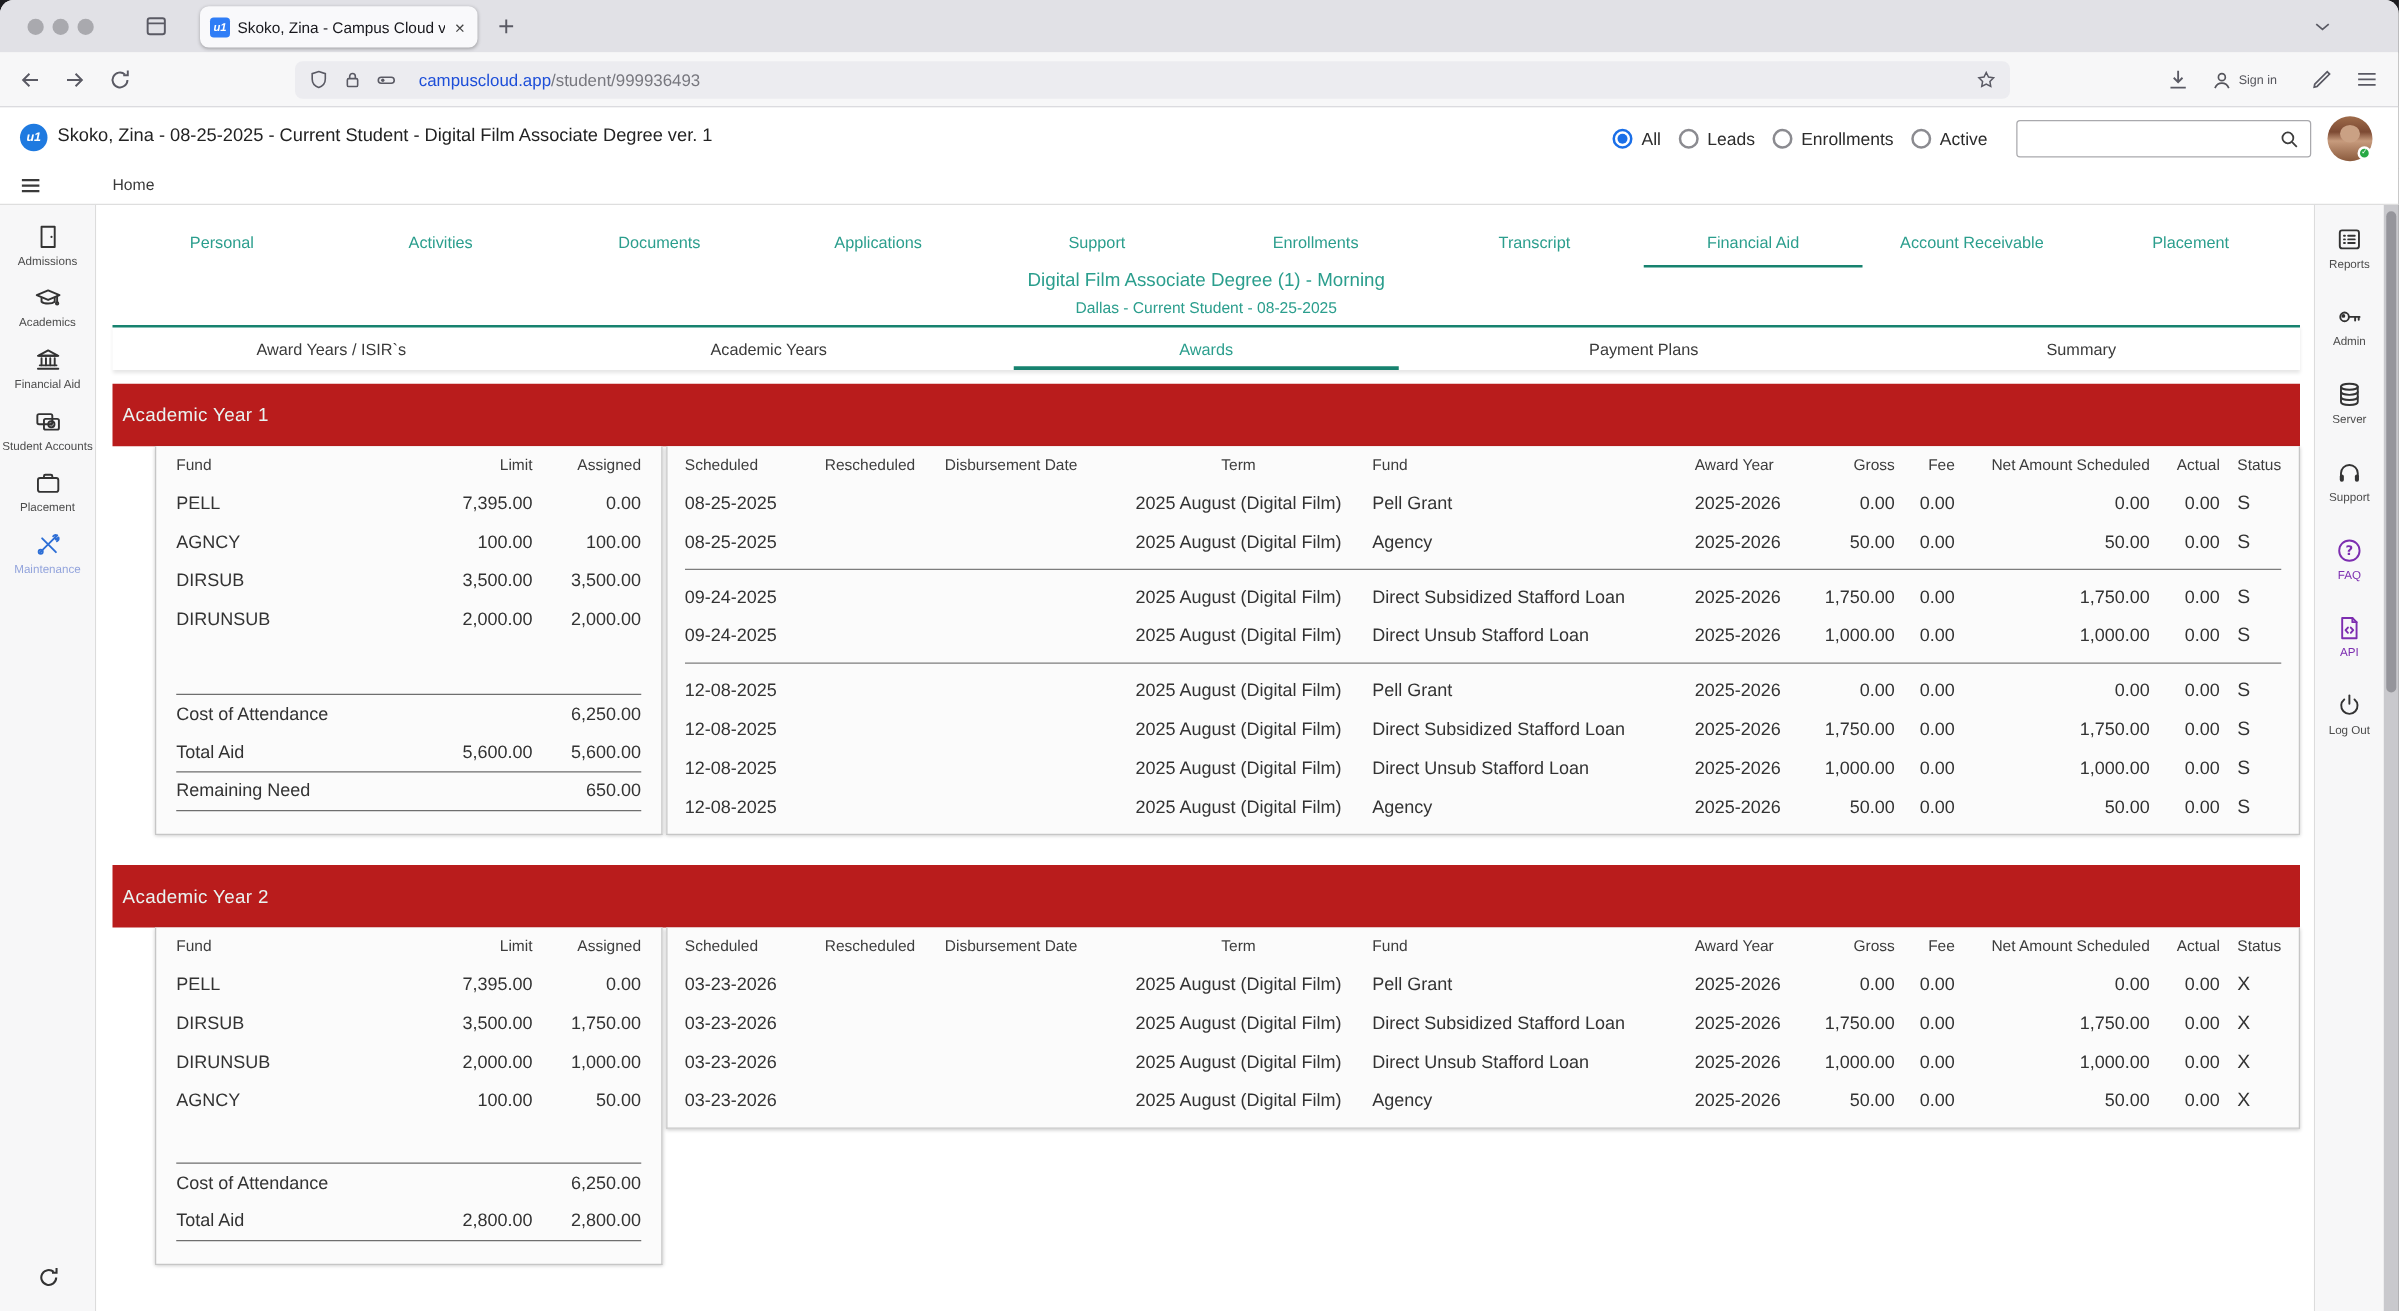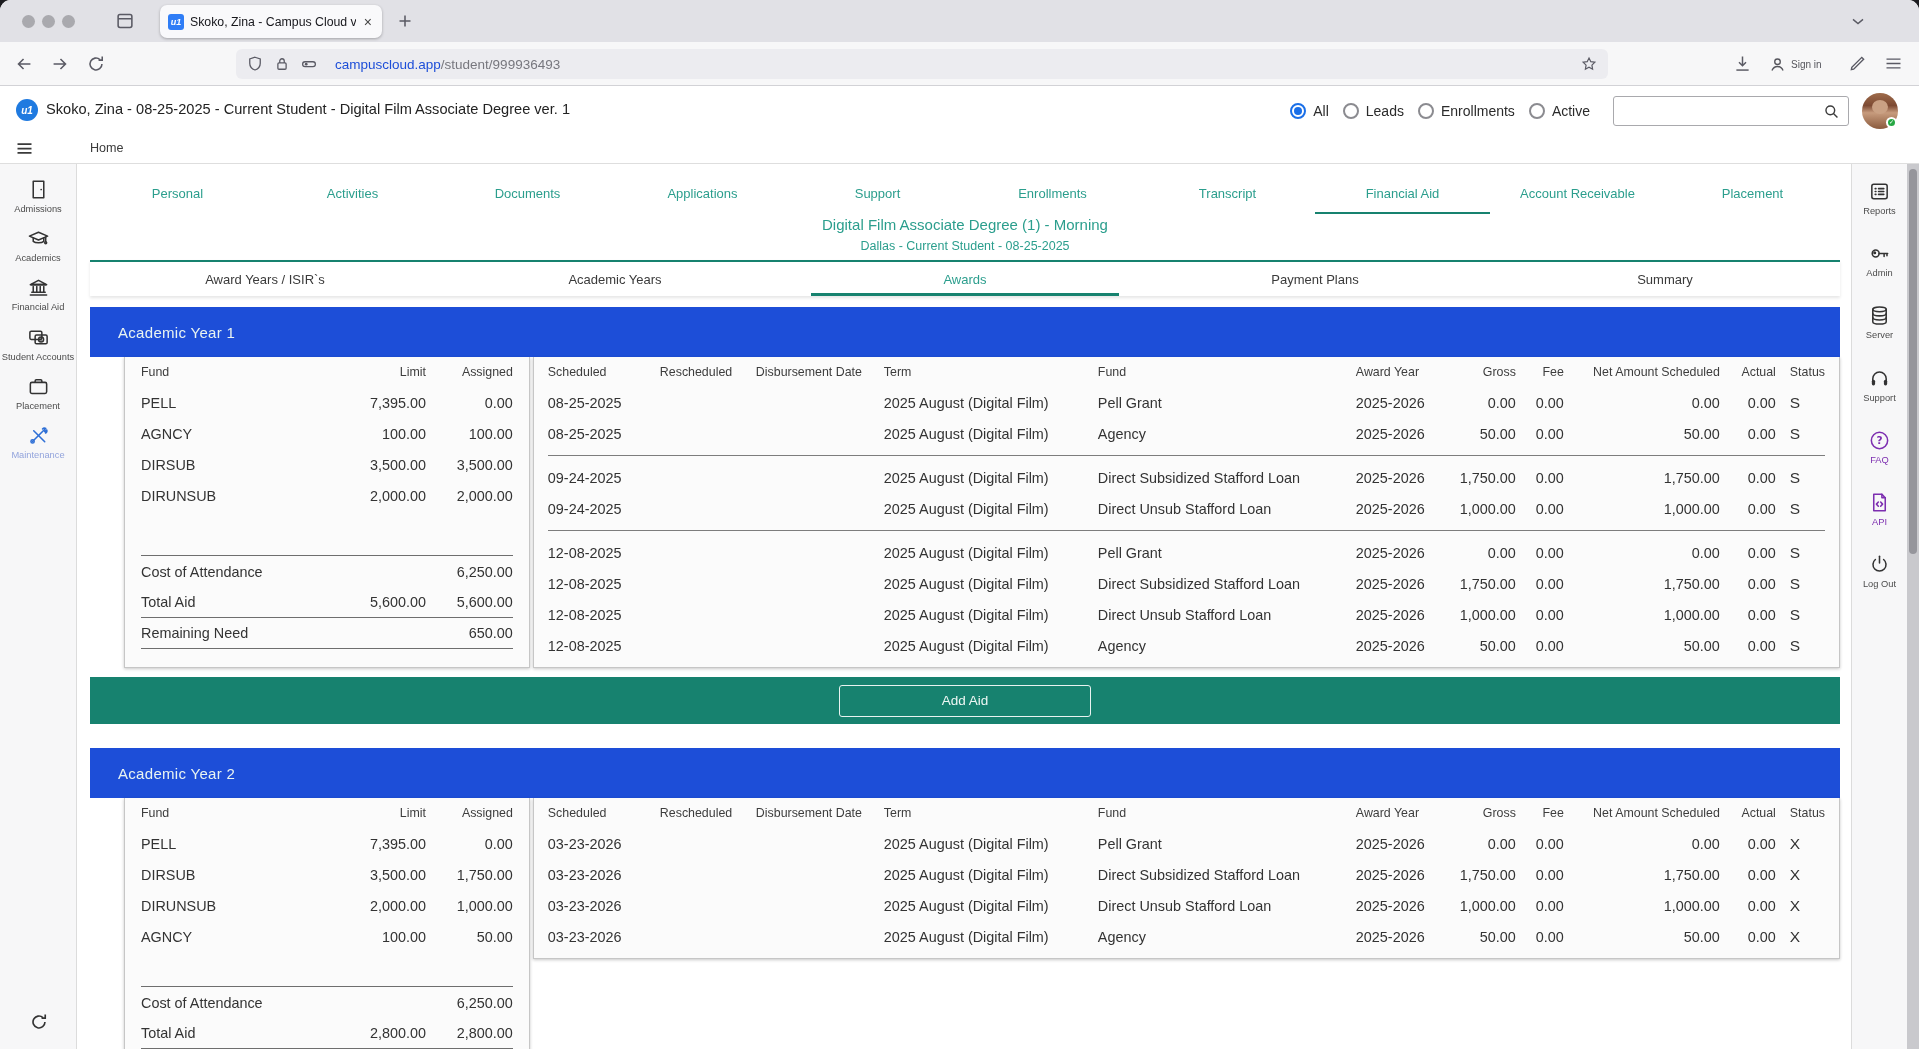--- a/index.html
+++ b/index.html
@@ -84,39 +84,39 @@
   .nav-tab.active { border-bottom-color:#17826f; }
   .program-title { position:absolute; left:13px; top:52px; width:1750px; text-align:center; font-size:15px; color:#2b9e8d; }
   .program-subtitle { position:absolute; left:13px; top:75px; width:1750px; text-align:center; font-size:12.5px; color:#2b9e8d; }
   .sub-tabs { position:absolute; left:13px; top:96px; width:1750px; height:36px; display:flex; border-top:2px solid #17826f;
               background:#fff; box-shadow:0 2px 3px rgba(0,0,0,.10); }
   .sub-tab { flex:1; display:flex; align-items:center; justify-content:center; font-size:13px; color:#3a3a3a; cursor:pointer; position:relative; }
   .sub-tab.active { color:#2b9e8d; }
   .sub-tab.active::after { content:''; position:absolute; left:6%; bottom:0; width:88%; height:3px; background:#17826f; }
 
   .sections { position:absolute; left:13px; top:143px; width:1750px; }
-  .ay-bar { height:50px; background:#1d4ed8; display:flex; align-items:center; padding-left:28px; }
+  .ay-bar { height:50px; background:#b91c1c; display:flex; align-items:center; padding-left:8px; }
   .ay-title { font-size:15px; color:#e9f4f1; letter-spacing:.3px; }
   .cards-row { display:flex;padding-left:34px; }
   .sec1 .cards-row { align-items:stretch; }
   .sec2 .cards-row { align-items:flex-start; }
   .card { background:#fbfbfb; border:1px solid #c6c6c6; border-top:none; box-shadow:0 1px 3px rgba(0,0,0,.22); }
   .left-card { width:437px; margin-right:3px; display:flex; flex-direction:column; padding:0 16px; }
   .right-card { flex:1; padding:0 14px; }
   .t-row { height:31px; display:flex; align-items:center; font-size:14.4px; color:#333; }
   .t-head { height:30px; font-size:12.4px; color:#3d3d3d; }
   .f-name { width:150px; }
   .f-limit { width:135px; text-align:right; }
   .f-assigned { flex:1; text-align:right; }
   .sec1 .spacer { flex:1; min-height:10px; }
   .sec2 .spacer { height:34px; }
   .summary-block { border-top:1px solid #6e6e6e; margin-bottom:18px; }
   .summary-row { height:31px; }
   .summary-row.bordered { border-bottom:1px solid #6e6e6e; }
-  .c-sched{width:112px;} .c-resched{width:96px;} .c-disb{width:128px;} .c-term{width:214px;} .c-fund{width:258px;}
+  .c-sched{width:112px;} .c-resched{width:96px;} .c-disb{width:128px;} .c-term{width:214px;text-align:center;} .c-fund{width:258px;}
   .c-ayear{width:96px;} .c-gross{width:64px;text-align:right;} .c-fee{width:48px;text-align:right;}
   .c-net{width:156px;text-align:right;} .c-actual{width:56px;text-align:right;} .c-status{flex:1;padding-left:14px;font-size:15.5px;}
   .t-head .c-status { font-size:12.4px; }
   .sched-group { padding:0 0 6px; }
   .sched-group + .sched-group { border-top:1px solid #7d7d7d; padding-top:6px; }
   .ay-footer { margin-top:9px; height:47px; background:#17826f; display:flex; align-items:center; justify-content:center; }
   .add-aid-btn { width:252px; height:32px; background:transparent; border:1px solid #e8f3f0; border-radius:3px; color:#eef7f4;
                  font-size:13.5px; font-family:"Liberation Sans", sans-serif; cursor:pointer; }
   .sec2 { margin-top:24px; }
 
@@ -601,23 +601,20 @@
                   <span class="c-ayear">2025-2026</span>
                   <span class="c-gross">50.00</span>
                   <span class="c-fee">0.00</span>
                   <span class="c-net">50.00</span>
                   <span class="c-actual">0.00</span>
                   <span class="c-status">S</span>
                 </div>
               </div>
             </div>
           </div>
-          <div class="ay-footer">
-            <button class="add-aid-btn">Add Aid</button>
-          </div>
         </section>
         <section class="ay-section sec2">
           <div class="ay-bar">
             <span class="ay-title">Academic Year 2</span>
           </div>
           <div class="cards-row">
             <div class="card left-card">
               <div class="t-row t-head">
                 <span class="f-name">Fund</span>
                 <span class="f-limit">Limit</span>

